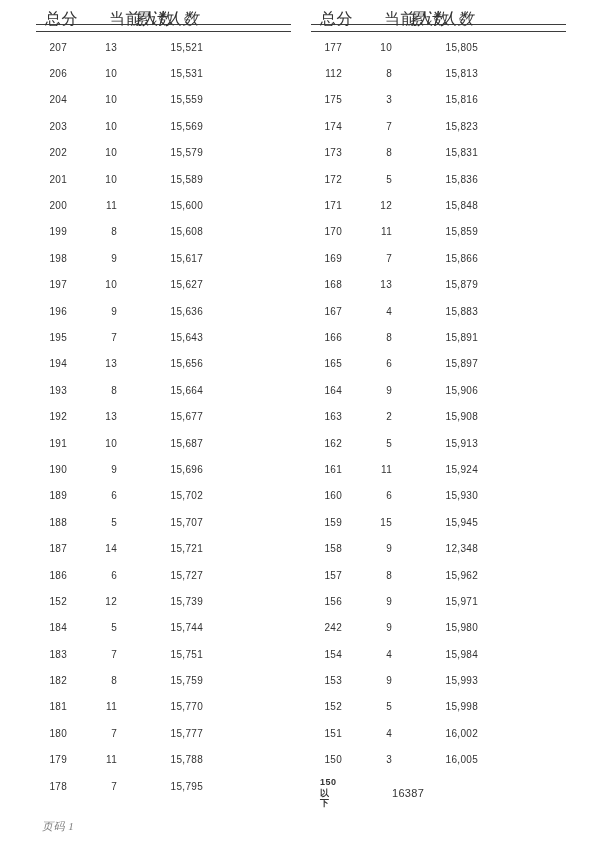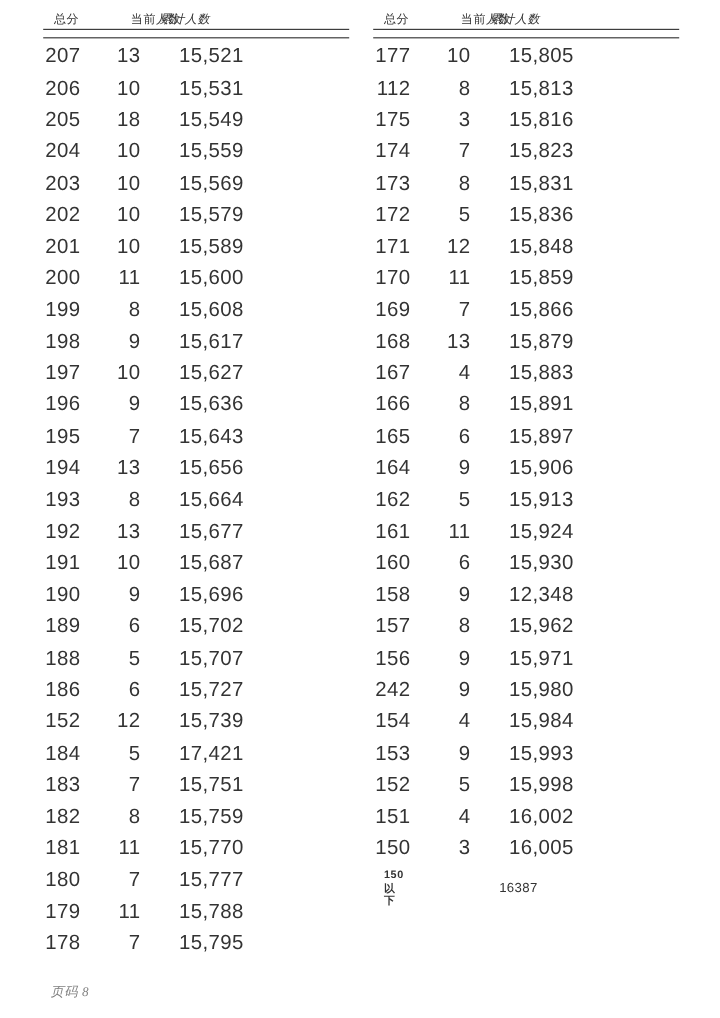--- a/index.html
+++ b/index.html
@@ -22,63 +22,63 @@
     left: 36px;
     display: flex;
     gap: 20px;
   }
   .col-table {
     width: 255px;
   }
   .thead {
     position: relative;
     height: 16px;
-    font-size: 10px;
+    font-size: 16px;
     color: #333333;
     white-space: nowrap;
   }
   .th { position: absolute; top: 1px; letter-spacing: 0.5px; }
   .th-score      { left: 9px; }
   .th-current    { left: 41px; margin-left: 32px; }
   .th-cumulative { left: 97px; font-style: italic; }
   .double-rule {
     height: 6px;
     border-top: 1.5px solid #3d3d3d;
     border-bottom: 1.5px solid #3d3d3d;
   }
   .tbody {
     margin-top: 2px;
   }
   .trow {
     height: 26.4px;
     display: grid;
     grid-template-columns: 31px 50px 86px;
     align-items: center;
-    font-size: 17px;
+    font-size: 10px;
   }
   .trow .cell {
     text-align: right;
     letter-spacing: 0.3px;
   }
   .trow-special {
     height: 40px;
     display: grid;
     grid-template-columns: 31px 50px 86px;
     align-items: center;
     font-size: 11px;
   }
   .below-label {
     padding-left: 9px;
     font-weight: bold;
     font-size: 9px;
     line-height: 10.5px;
     letter-spacing: 0.5px;
   }
   .trow-special .cell-cum {
-    text-align: center;
+    text-align: left;
     padding-right: 6px;
     letter-spacing: 0.3px;
   }
   .page-number {
     position: absolute;
     left: 42px;
     top: 819px;
     font-family: "Liberation Serif", serif;
     font-style: italic;
     font-size: 11px;
@@ -104,25 +104,20 @@
     <div class="cell">207</div>
     <div class="cell">13</div>
     <div class="cell">15,521</div>
   </div>
           <div class="trow">
     <div class="cell">206</div>
     <div class="cell">10</div>
     <div class="cell">15,531</div>
   </div>
           <div class="trow">
-    <div class="cell">205</div>
-    <div class="cell">18</div>
-    <div class="cell">15,549</div>
-  </div>
-          <div class="trow">
     <div class="cell">204</div>
     <div class="cell">10</div>
     <div class="cell">15,559</div>
   </div>
           <div class="trow">
     <div class="cell">203</div>
     <div class="cell">10</div>
     <div class="cell">15,569</div>
   </div>
           <div class="trow">
@@ -194,33 +189,38 @@
     <div class="cell">189</div>
     <div class="cell">6</div>
     <div class="cell">15,702</div>
   </div>
           <div class="trow">
     <div class="cell">188</div>
     <div class="cell">5</div>
     <div class="cell">15,707</div>
   </div>
           <div class="trow">
+    <div class="cell">187</div>
+    <div class="cell">14</div>
+    <div class="cell">15,721</div>
+  </div>
+          <div class="trow">
     <div class="cell">186</div>
     <div class="cell">6</div>
     <div class="cell">15,727</div>
   </div>
           <div class="trow">
     <div class="cell">152</div>
     <div class="cell">12</div>
     <div class="cell">15,739</div>
   </div>
           <div class="trow">
     <div class="cell">184</div>
     <div class="cell">5</div>
-    <div class="cell">17,421</div>
+    <div class="cell">15,744</div>
   </div>
           <div class="trow">
     <div class="cell">183</div>
     <div class="cell">7</div>
     <div class="cell">15,751</div>
   </div>
           <div class="trow">
     <div class="cell">182</div>
     <div class="cell">8</div>
     <div class="cell">15,759</div>
@@ -320,33 +320,43 @@
     <div class="cell">165</div>
     <div class="cell">6</div>
     <div class="cell">15,897</div>
   </div>
           <div class="trow">
     <div class="cell">164</div>
     <div class="cell">9</div>
     <div class="cell">15,906</div>
   </div>
           <div class="trow">
+    <div class="cell">163</div>
+    <div class="cell">2</div>
+    <div class="cell">15,908</div>
+  </div>
+          <div class="trow">
     <div class="cell">162</div>
     <div class="cell">5</div>
     <div class="cell">15,913</div>
   </div>
           <div class="trow">
     <div class="cell">161</div>
     <div class="cell">11</div>
     <div class="cell">15,924</div>
   </div>
           <div class="trow">
     <div class="cell">160</div>
     <div class="cell">6</div>
     <div class="cell">15,930</div>
+  </div>
+          <div class="trow">
+    <div class="cell">159</div>
+    <div class="cell">15</div>
+    <div class="cell">15,945</div>
   </div>
           <div class="trow">
     <div class="cell">158</div>
     <div class="cell">9</div>
     <div class="cell">12,348</div>
   </div>
           <div class="trow">
     <div class="cell">157</div>
     <div class="cell">8</div>
     <div class="cell">15,962</div>
@@ -393,14 +403,14 @@
               <div>下</div>
             </div>
     <div></div>
     <div class="cell-cum">16387</div>
   </div>
         </div>
     </div>
 
   </div>
 
-  <div class="page-number">页码 8</div>
+  <div class="page-number">页码 1</div>
 </div>
 
 </body></html>

